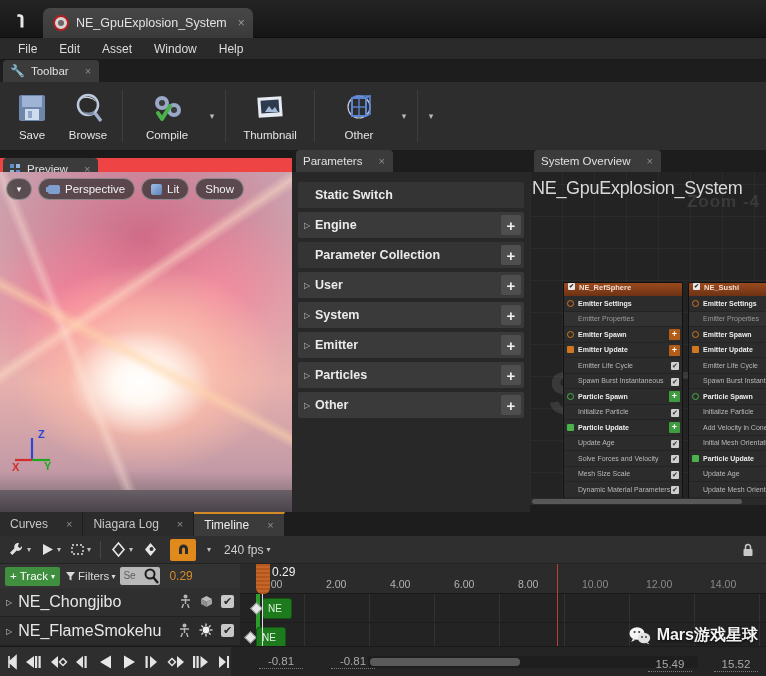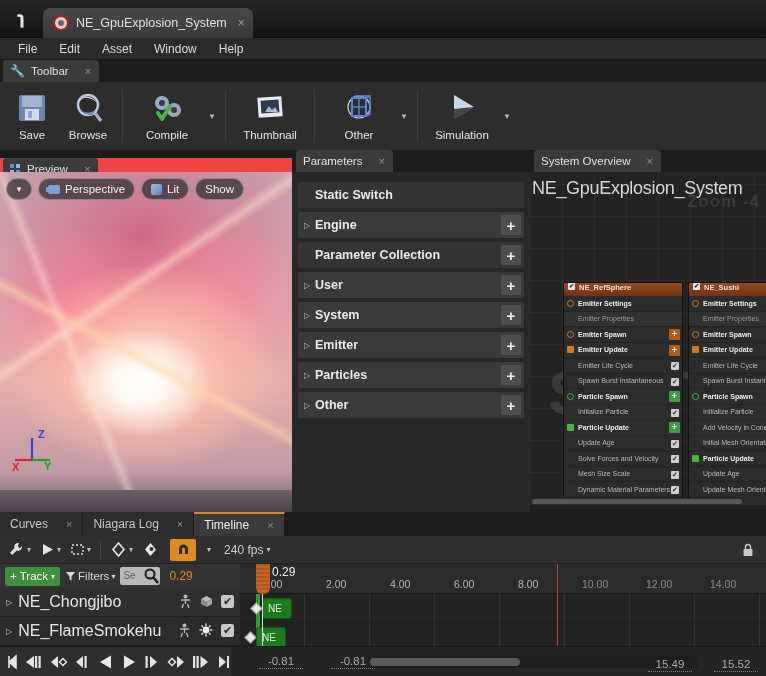--- a/index.html
+++ b/index.html
@@ -401,27 +401,20 @@
           <path d="M12 7 l4 -2 h14 l-4 2 M26 7 l4 -2 v18 l-4 2" fill="none" stroke="#5b86d6" stroke-width="1.6"></path>
           <line x1="12" y1="16" x2="26" y2="16" stroke="#5b86d6" stroke-width="1.4"></line>
           <line x1="19" y1="7" x2="19" y2="25" stroke="#5b86d6" stroke-width="1.4"></line>
         </svg>
         <span class="lbl">Other</span>
       </div>
       <div class="tb-caret">▾</div>
 
       <div class="tb-sep"></div>
 
-      <div class="tb-btn tb-wide">
-        <svg class="ico" viewBox="0 0 38 36">
-          <path d="M11 4 L31 16 L11 28 Z" fill="#c9d6e8"></path>
-          <path d="M11 18 L31 16 L11 28 Z" fill="#141414" opacity="0.75"></path>
-        </svg>
-        <span class="lbl">Simulation</span>
-      </div>
       <div class="tb-caret">▾</div>
     </div>
   </div>
 
   <div class="preview-panel">
     <div class="preview-tabstrip">
       <div class="panel-tab preview-tab">
         <span class="grid-ic">
             <i></i>
             <i></i>
@@ -883,15 +876,28 @@
 
       <div class="hscroll-outer">
         <div class="hscroll-inner"></div>
       </div>
 
       <div class="right-nums">
         <span class="numfield">15.49</span>
         <span class="numfield">15.52</span>
       </div>
 
+      <div class="wm">
+        <svg class="wm-wechat" viewBox="0 0 22 19">
+          <ellipse cx="8" cy="7.5" rx="7.5" ry="6.3" fill="#f4f4f4"></ellipse>
+          <path d="M4 12.5 L2.2 16 L6 14 Z" fill="#f4f4f4"></path>
+          <circle cx="5.6" cy="6" r="1.1" fill="#3a3a3a"></circle>
+            <circle cx="10.2" cy="6" r="1.1" fill="#3a3a3a"></circle>
+          <ellipse cx="15" cy="12" rx="6.2" ry="5.2" fill="#e2e2e2"></ellipse>
+          <path d="M18.5 16 L20.5 18.6 L17.5 17.3 Z" fill="#e2e2e2"></path>
+          <circle cx="13" cy="11" r="0.95" fill="#3a3a3a"></circle>
+            <circle cx="17" cy="11" r="0.95" fill="#3a3a3a"></circle>
+        </svg>
+        <span>Mars游戏星球</span>
+      </div>
     </div>
   </div>
 </div>
 
 </body></html>

